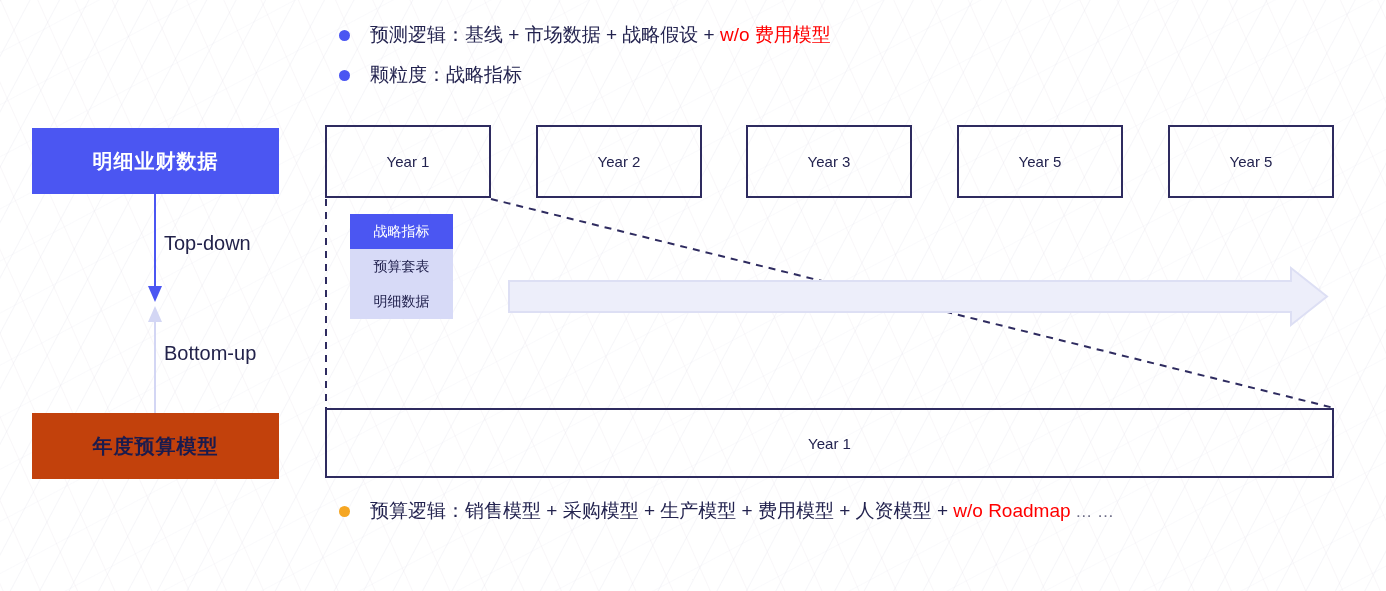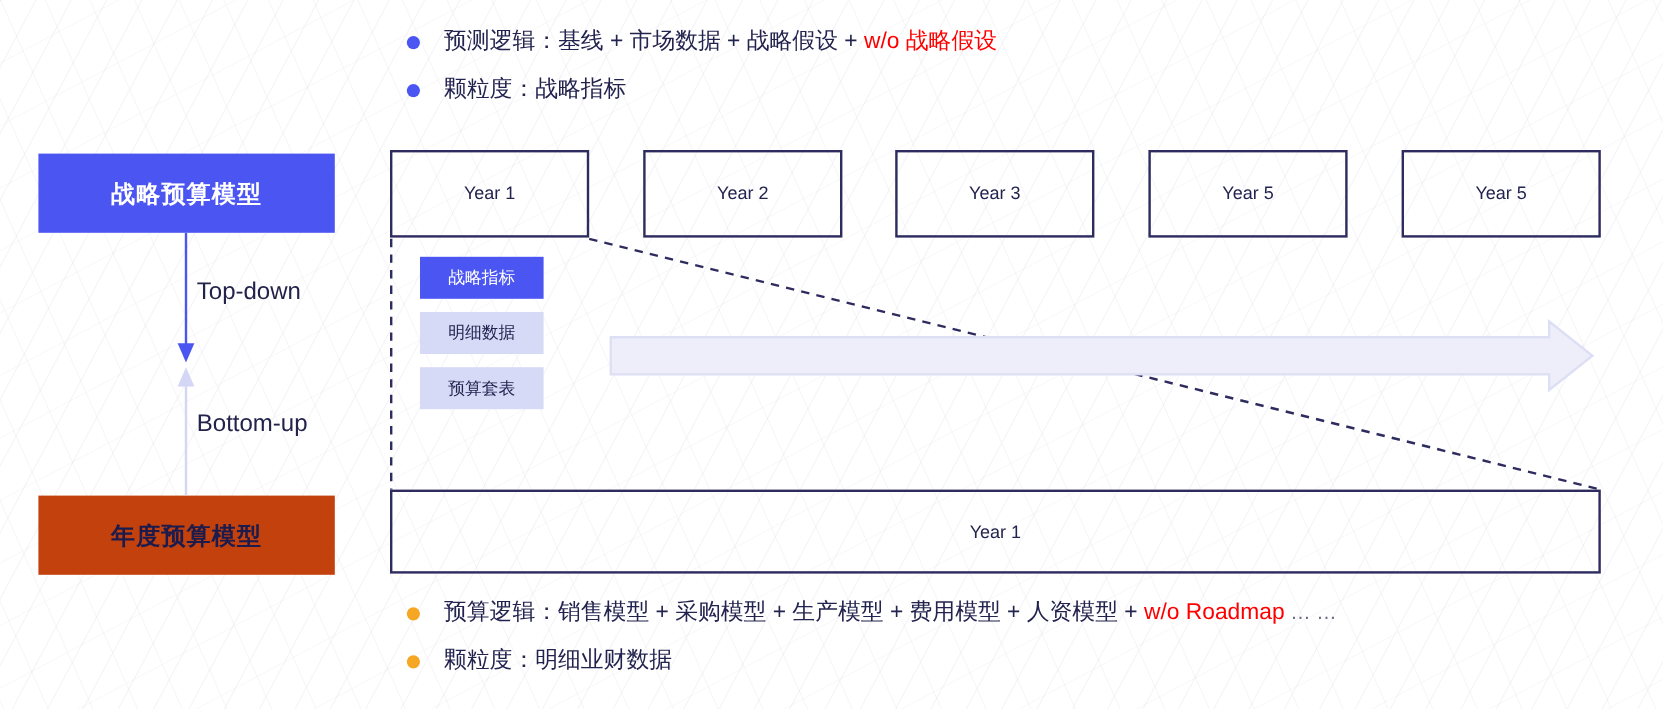--- a/index.html
+++ b/index.html
@@ -90,21 +90,20 @@
     font-size: 15px;
     color: #23234F;
     z-index: 3;
   }
 
   
   #layer-stack { position: absolute; left: 350px; top: 214px; z-index: 3; }
   .layer-chip {
     width: 103px;
     height: 35px;
-    margin-bottom: 11px;
     display: flex;
     align-items: center;
     justify-content: center;
     font-size: 14px;
     box-sizing: border-box;
   }
   .layer-chip.strong { background: #4B56F2; color: #ffffff; }
   .layer-chip.soft { background: #D7DAF7; color: #23234F; }
 
   
@@ -166,34 +165,34 @@
       <rect x="0" y="0" width="1386" height="591" fill="url(#diagA)"></rect>
       <rect x="0" y="0" width="1386" height="591" fill="url(#diagB)"></rect>
       <rect x="0" y="0" width="1386" height="591" fill="url(#diagC)"></rect>
     </g>
   </svg>
 
   <div class="bullet-group" id="bullets-top">
     <div class="bullet-row">
       <span class="dot blue"></span>
       <span>
-        <span>预测逻辑：基线 + 市场数据 + 战略假设 + </span><span class="hl-red">w/o 战略假设</span><span></span>
+        <span>预测逻辑：基线 + 市场数据 + 战略假设 + </span><span class="hl-red">w/o 费用模型</span><span></span>
       </span>
     </div>
     <div class="bullet-row">
       <span class="dot blue"></span>
       <span>
         <span>颗粒度：战略指标</span><span class="hl-red"></span>
       </span>
     </div>
   </div>
 
   <div id="left-rail">
     <div class="rail-box primary">
-      <span>战略预算模型</span>
+      <span>明细业财数据</span>
     </div>
 
     <div id="rail-mid">
       <svg width="247" height="219" viewBox="0 0 247 219">
 
         <line x1="123" y1="0" x2="123" y2="95" stroke="#4B56F2" stroke-width="2"></line>
         <polygon points="123,108 116,92 130,92" fill="#4B56F2"></polygon>
 
         <polygon points="123,112 116,128 130,128" fill="#D3D6F4"></polygon>
         <line x1="123" y1="126" x2="123" y2="219" stroke="#D3D6F4" stroke-width="2"></line>
@@ -232,39 +231,33 @@
   </div>
   <div class="year-box" style="left:1168px">
     <span>Year 5</span>
   </div>
 
   <div id="layer-stack">
     <div class="layer-chip strong">
       <span>战略指标</span>
     </div>
     <div class="layer-chip soft">
+      <span>预算套表</span>
+    </div>
+    <div class="layer-chip soft">
       <span>明细数据</span>
-    </div>
-    <div class="layer-chip soft">
-      <span>预算套表</span>
     </div>
   </div>
 
   <div id="year-wide">
     <span>Year 1</span>
   </div>
 
   <div class="bullet-group" id="bullets-bottom">
     <div class="bullet-row">
       <span class="dot amber"></span>
       <span>
         <span>预算逻辑：销售模型 + 采购模型 + 生产模型 + 费用模型 + 人资模型 + </span><span class="hl-red">w/o Roadmap</span><span class="tail-dots"> … …</span>
       </span>
     </div>
-    <div class="bullet-row">
-      <span class="dot amber"></span>
-      <span>
-        <span>颗粒度：明细业财数据</span><span class="hl-red"></span>
-      </span>
-    </div>
   </div>
 
 </div>
 
 </body></html>

